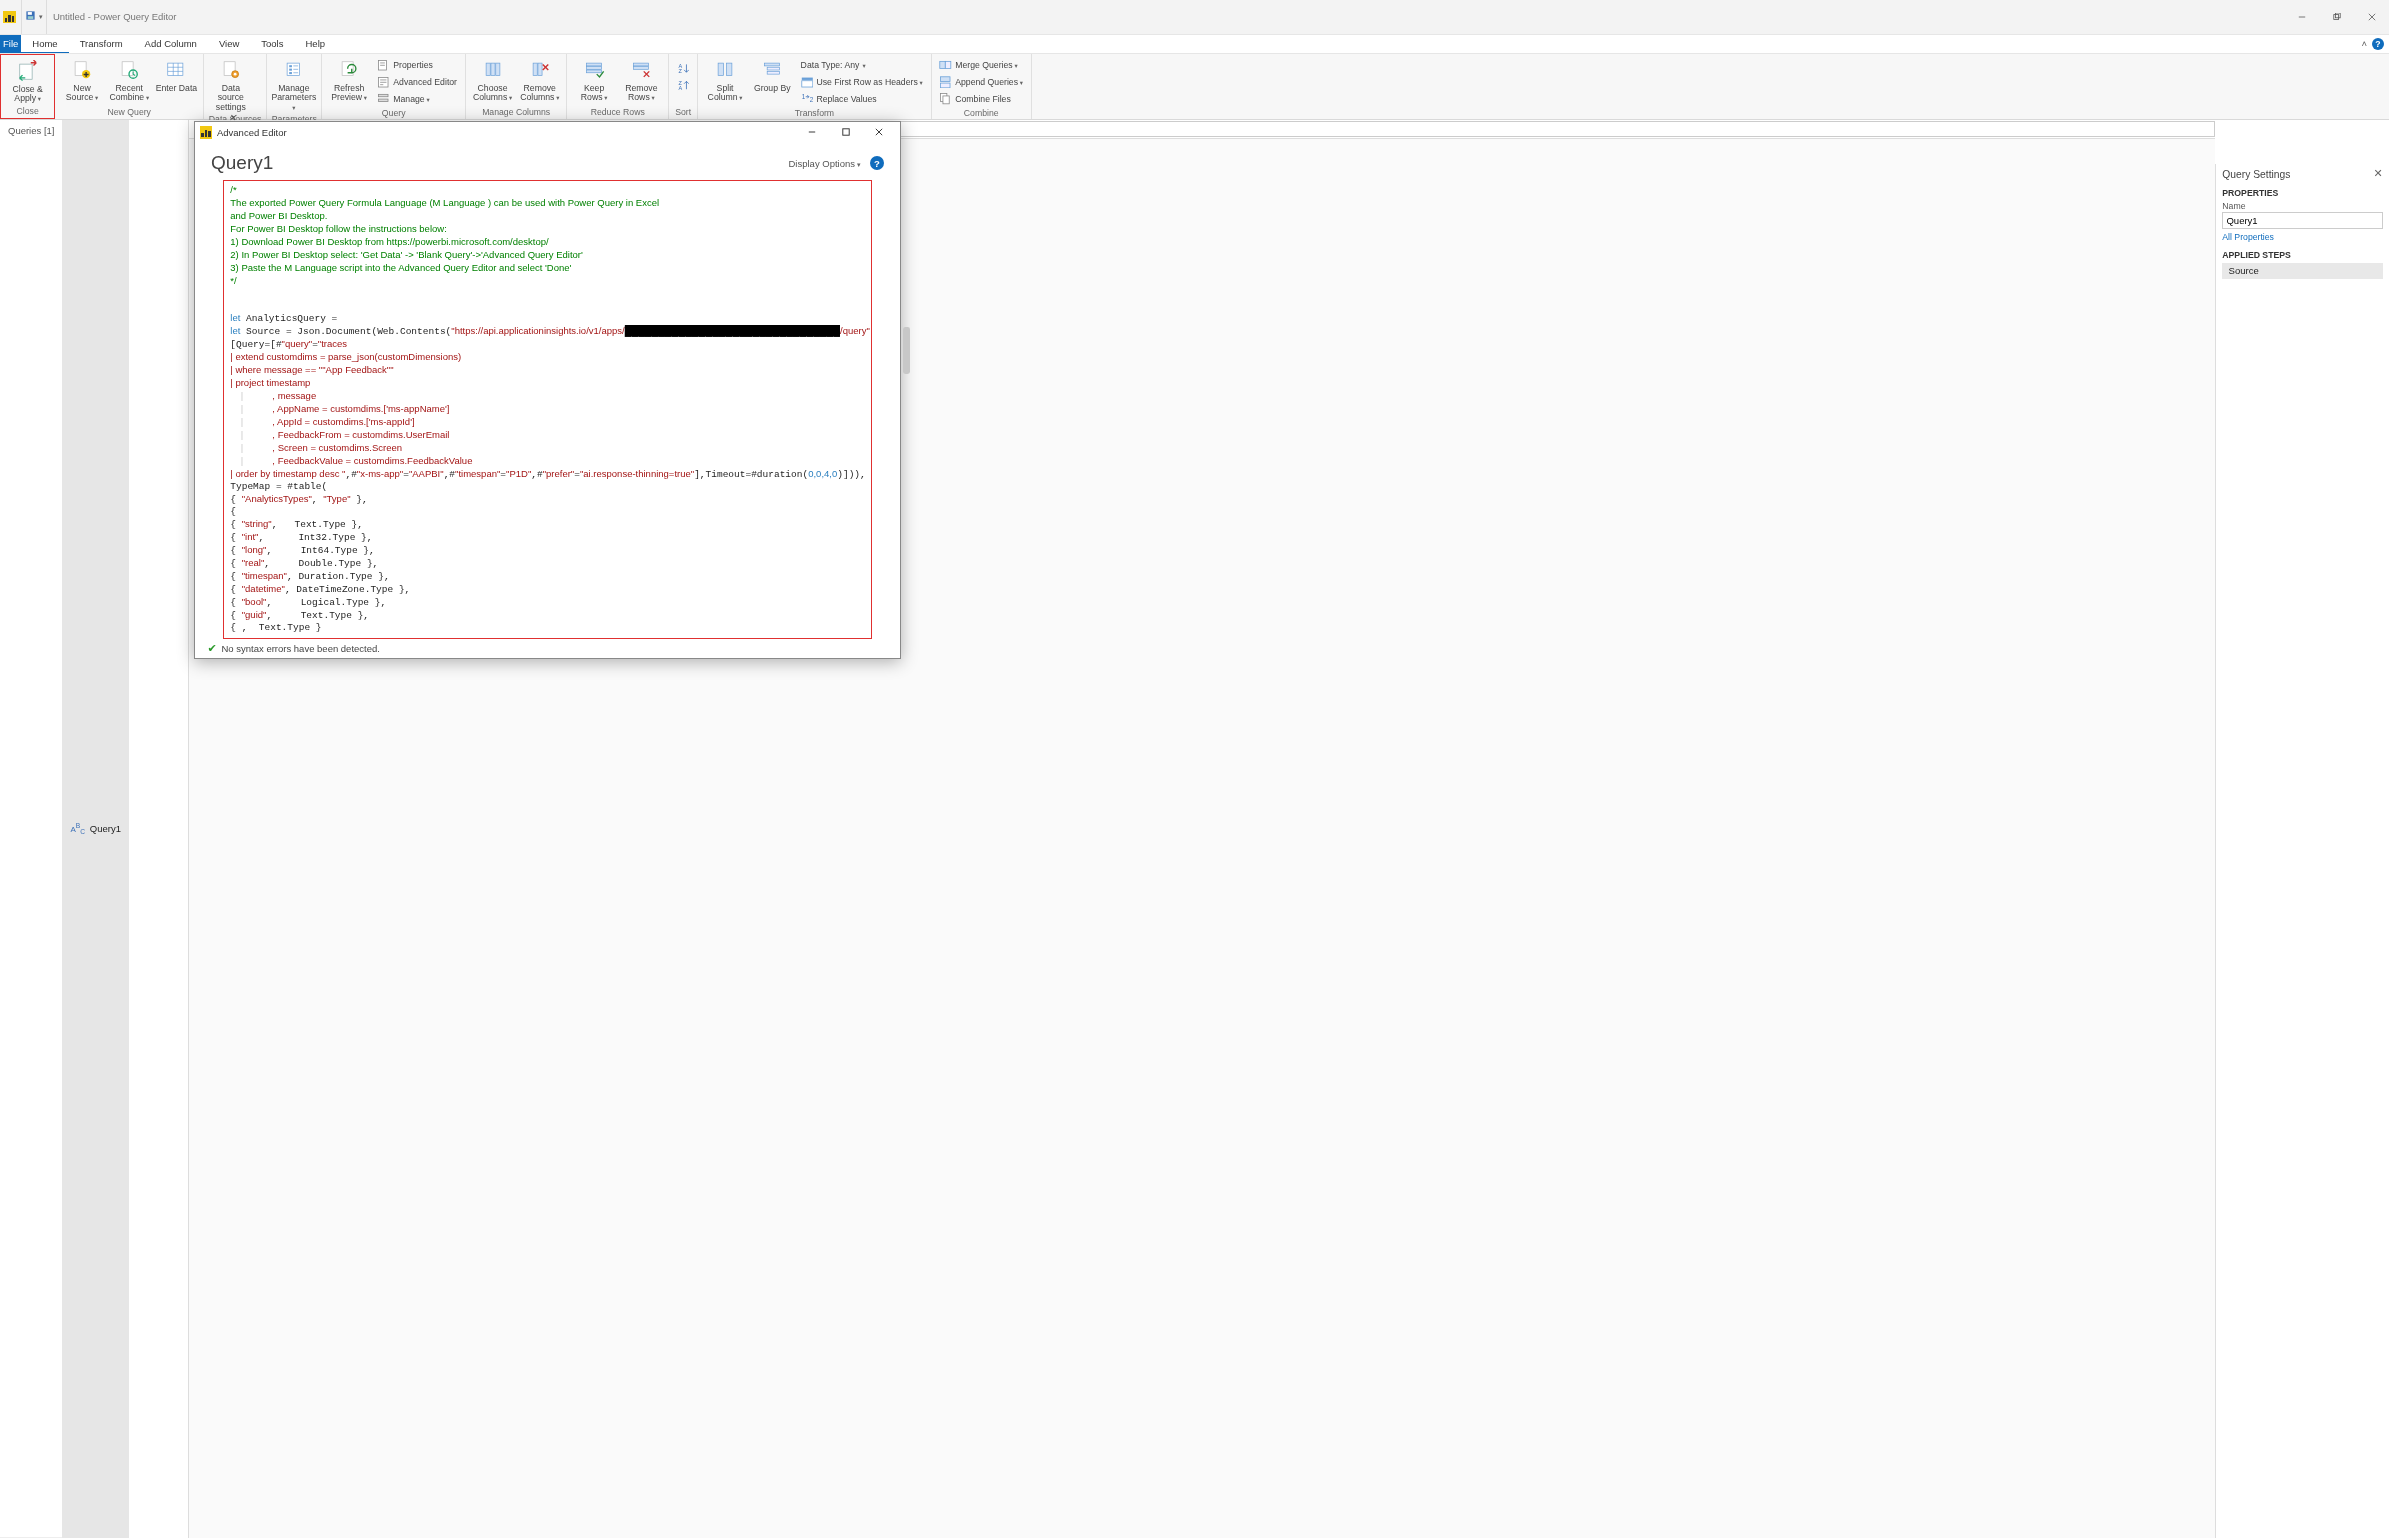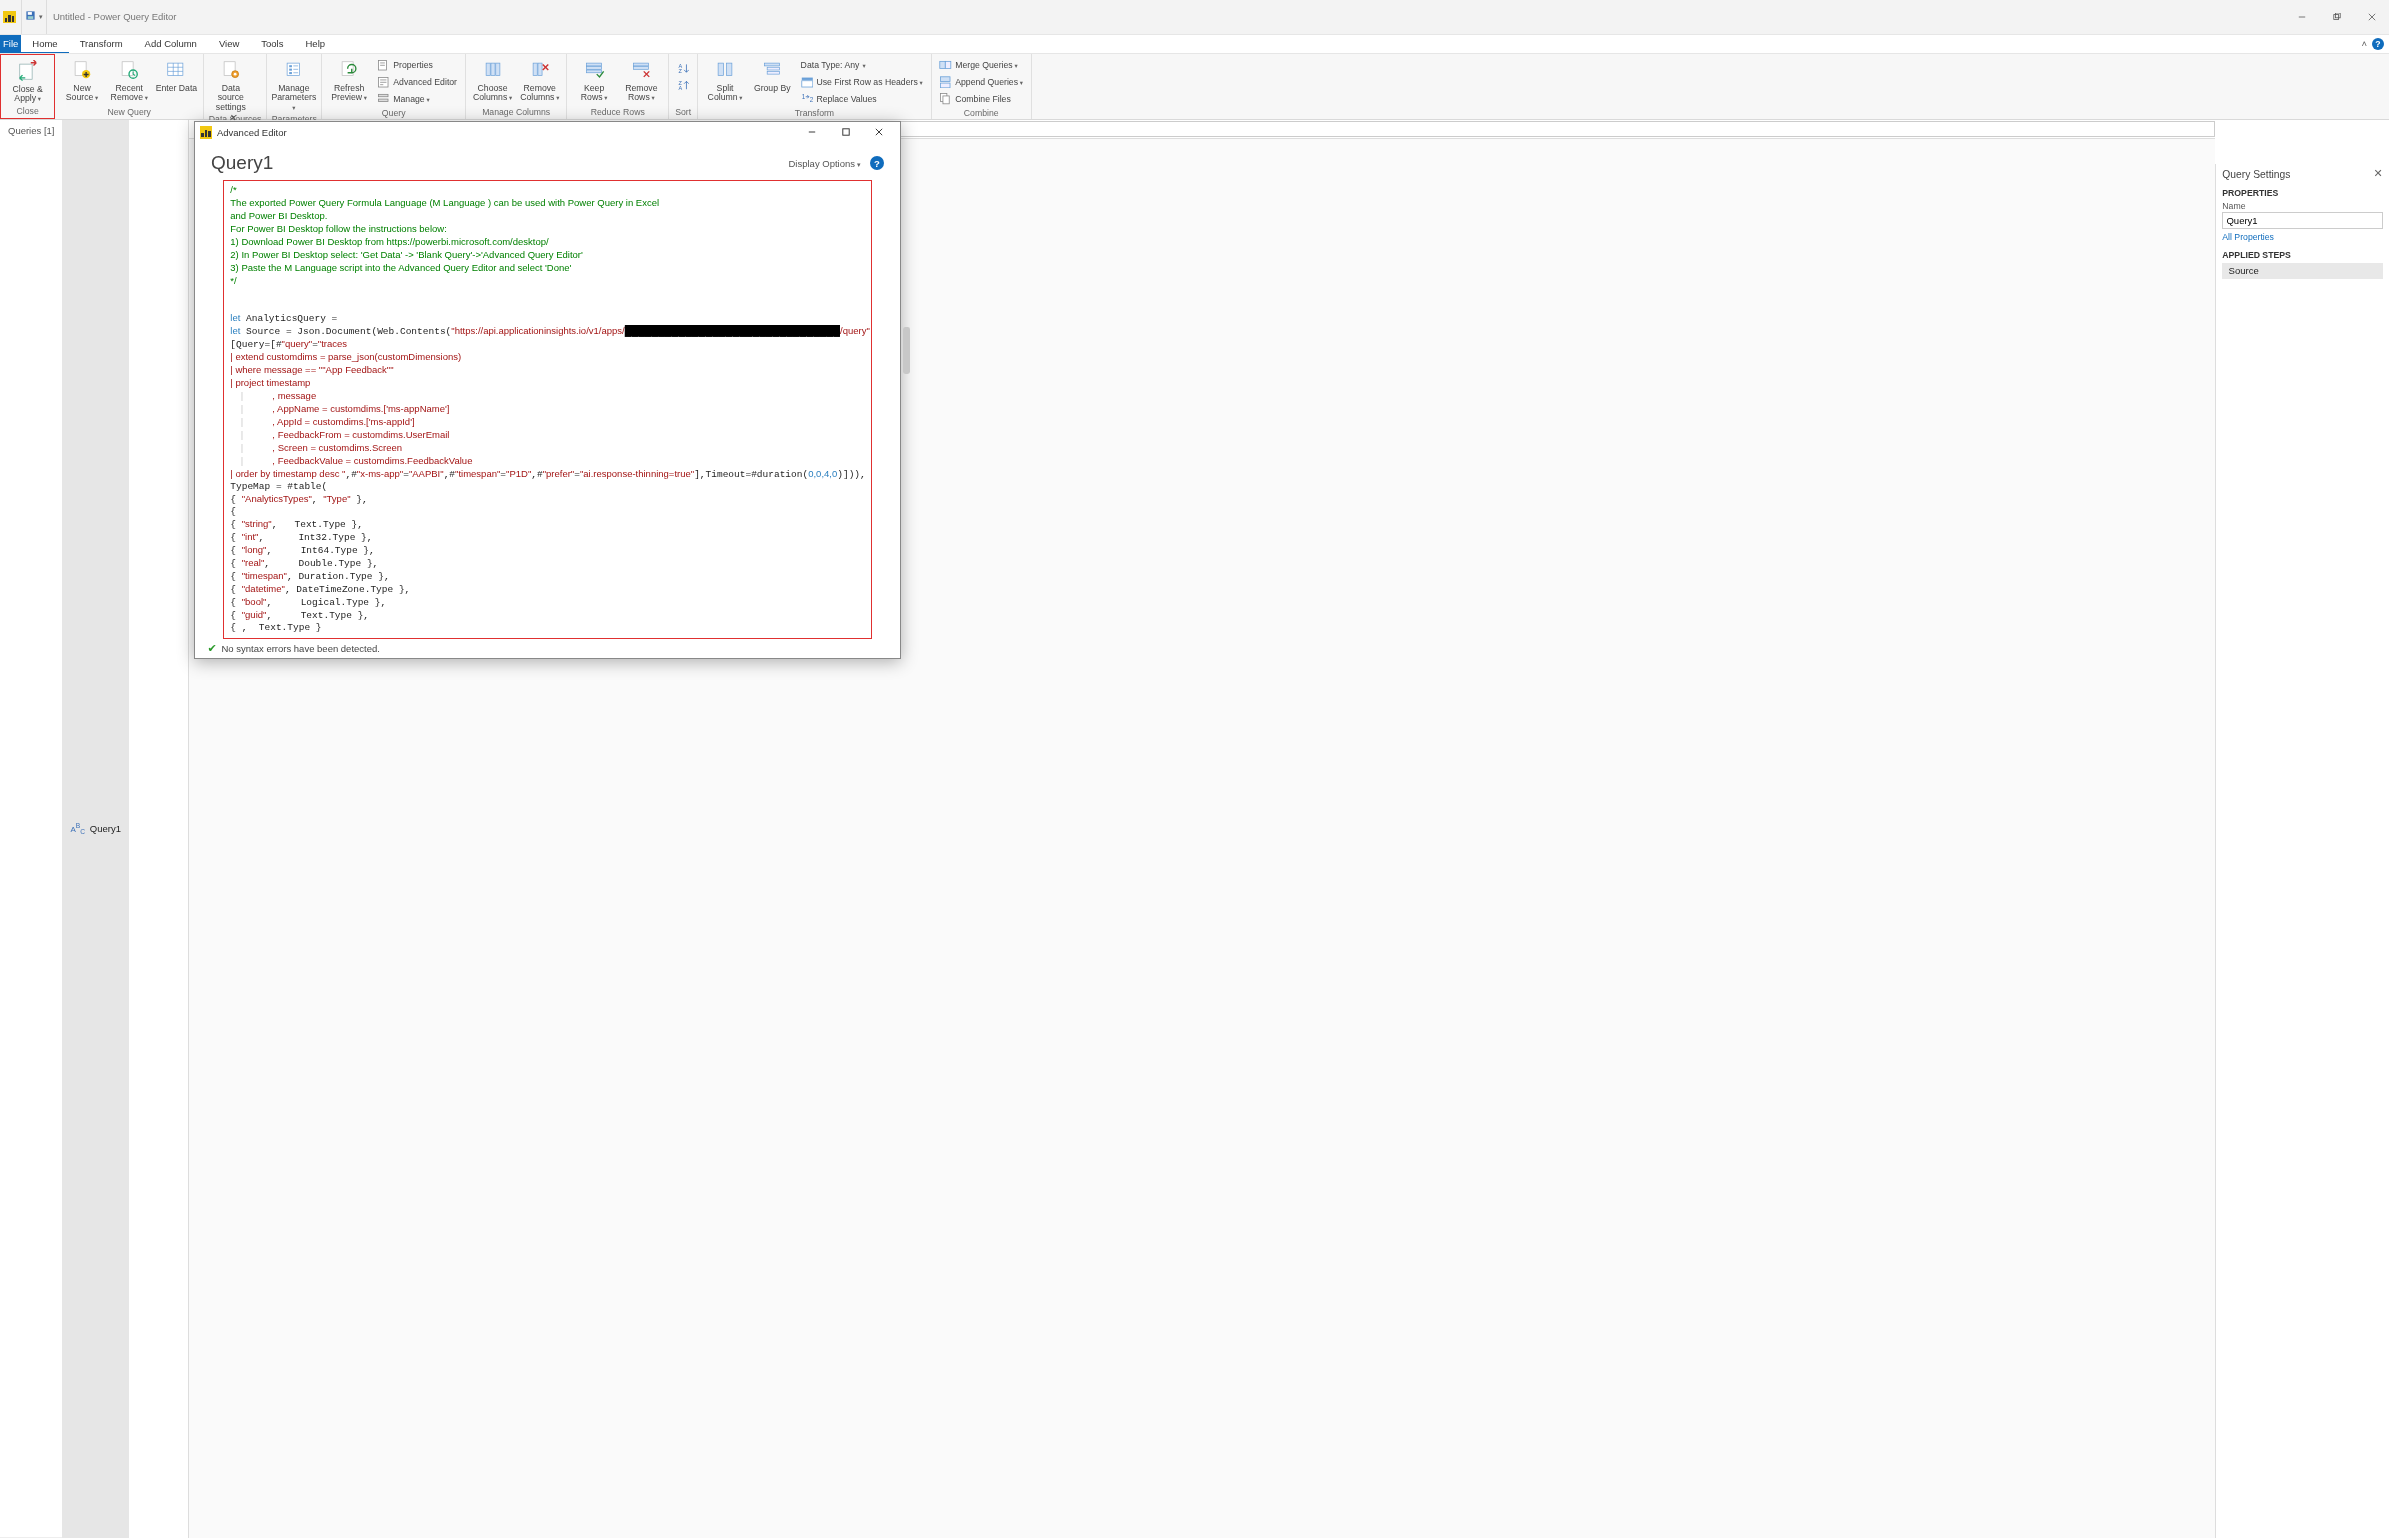--- a/index.html
+++ b/index.html
@@ -191,21 +191,21 @@
           </div>
       <div class="rbig">
             <div class="ico">
               <svg class="icn" viewBox="0 0 32 32">
                 <rect x="6" y="4" width="16" height="20" fill="#fff" stroke="#bbb"></rect>
                 <circle cx="22" cy="22" r="6" fill="none" stroke="#2a7" stroke-width="2"></circle>
                 <path d="M22 18 L22 22 L25 24" stroke="#2a7" stroke-width="1.5" fill="none"></path>
               </svg>
             </div>
             <div class="lbl drop">Recent
-Remove</div>
+Combine</div>
           </div>
       <div class="rbig">
             <div class="ico">
               <svg class="icn" viewBox="0 0 32 32">
                 <rect x="4" y="6" width="22" height="18" fill="#fff" stroke="#6aa0d8"></rect>
                 <line x1="4" y1="12" x2="26" y2="12" stroke="#6aa0d8"></line>
                 <line x1="4" y1="18" x2="26" y2="18" stroke="#6aa0d8"></line>
                 <line x1="12" y1="6" x2="12" y2="24" stroke="#6aa0d8"></line>
                 <line x1="19" y1="6" x2="19" y2="24" stroke="#6aa0d8"></line>
               </svg>

